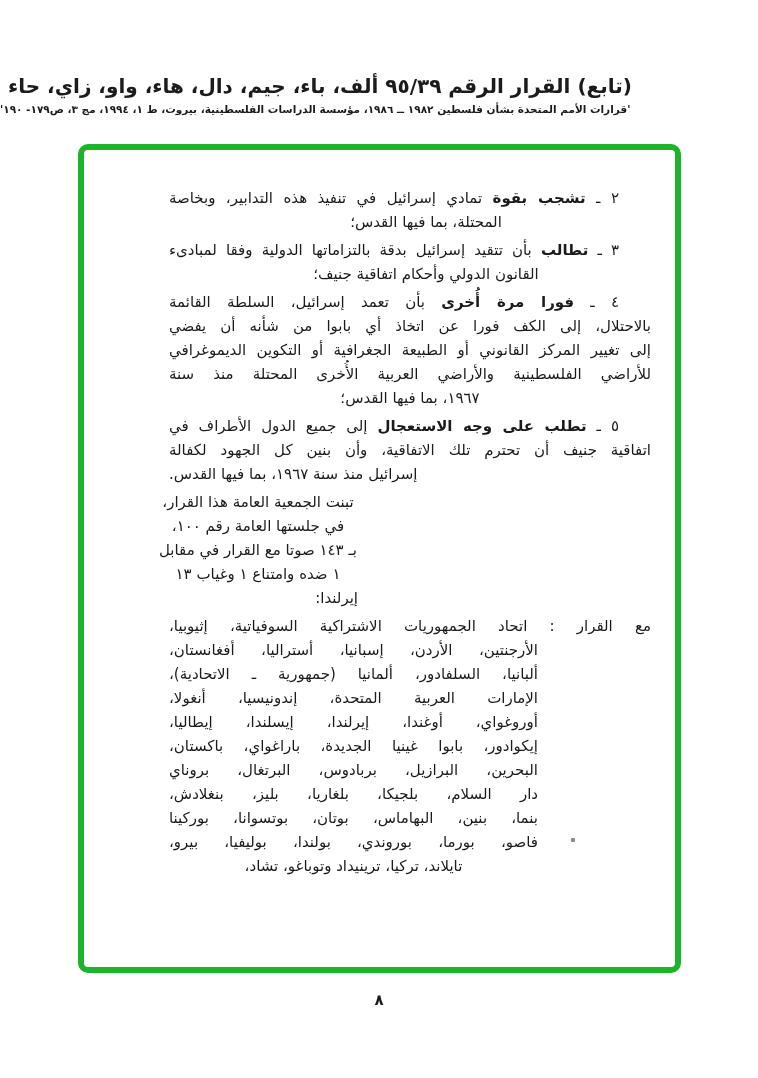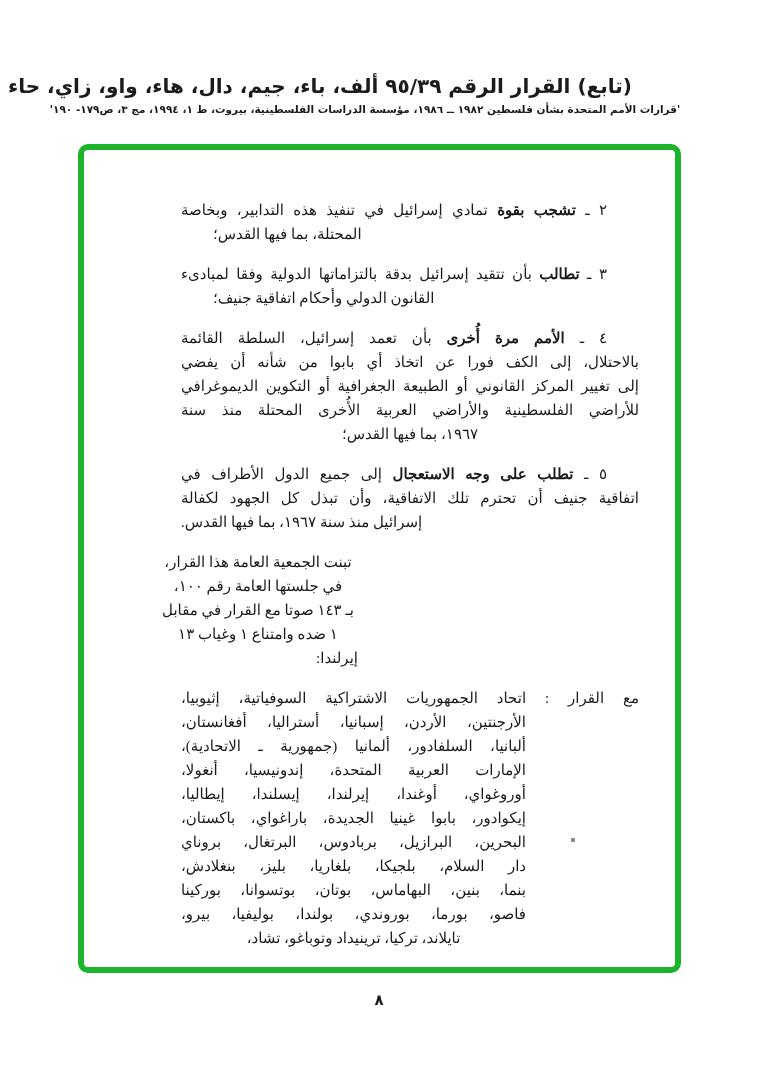--- a/index.html
+++ b/index.html
@@ -7,41 +7,41 @@
     width:758px;height:1078px;position:relative;overflow:hidden;
     font-family:"DejaVu Sans",sans-serif;color:#1b1b1b;
   }
   
   .header{position:absolute;top:0;left:0;width:758px;direction:rtl;}
   .header-title{
     position:absolute;top:74px;left:8px;width:758px;text-align:left;
     font-size:20px;font-weight:bold;letter-spacing:0;white-space:nowrap;
   }
   .header-citation{
-    position:absolute;top:103px;left:0;width:730px;text-align:center;
+    position:absolute;top:103px;left:0;width:730px;text-align:left;
     font-size:10.5px;font-weight:bold;white-space:nowrap;
   }
   
   .frame{
     position:absolute;left:78px;top:144px;width:603px;height:829px;
     box-sizing:border-box;border:6px solid #1cb42c;border-radius:10px;
     background:#ffffff;
   }
   
   .text-col{
     position:absolute;right:20px;top:32px;width:490px;
     direction:rtl;font-size:15px;line-height:24px;
   }
-  .block{margin:16px;font-family:Liberation Serif, serif;}
+  .block{margin:4px;}
   .line{height:24px;line-height:24px;white-space:nowrap;}
   .line .bold{font-weight:bold;}
   
   .l-justify{text-align:justify;text-align-last:justify;}
   .l-indent-first{text-align:justify;text-align-last:justify;padding-right:32px;}
-  .l-end-left{text-align:left;padding-left:32px;}
+  .l-end-left{text-align:center;padding-left:32px;}
   .l-end-right{text-align:left;padding-right:32px;}
   .l-center{text-align:center;}
   .l-left{text-align:center;}
   .l-right{text-align:right;}
   
   .block-adoption{width:200px;margin-right:297px;}
   
   .block-votes .vote-cont{margin-right:113px;}
   
   .page-number{
@@ -65,29 +65,29 @@
   <div class="text-col">
       <div class="block block-paragraph">
         <div class="line l-indent-first"><span>٢ ـ </span><span class="bold">تشجب بقوة</span><span> تمادي إسرائيل في تنفيذ هذه التدابير، وبخاصة</span></div>
         <div class="line l-end-left"><span>المحتلة، بما فيها القدس؛</span></div>
       </div>
       <div class="block block-paragraph">
         <div class="line l-indent-first"><span>٣ ـ </span><span class="bold">تطالب</span><span> بأن تتقيد إسرائيل بدقة بالتزاماتها الدولية وفقا لمبادىء</span></div>
         <div class="line l-end-left"><span>القانون الدولي وأحكام اتفاقية جنيف؛</span></div>
       </div>
       <div class="block block-paragraph">
-        <div class="line l-indent-first"><span>٤ ـ </span><span class="bold">الأمم مرة أُخرى</span><span> بأن تعمد إسرائيل، السلطة القائمة</span></div>
+        <div class="line l-indent-first"><span>٤ ـ </span><span class="bold">فورا مرة أُخرى</span><span> بأن تعمد إسرائيل، السلطة القائمة</span></div>
         <div class="line l-justify"><span>بالاحتلال، إلى الكف فورا عن اتخاذ أي بابوا من شأنه أن يفضي</span></div>
         <div class="line l-justify"><span>إلى تغيير المركز القانوني أو الطبيعة الجغرافية أو التكوين الديموغرافي</span></div>
         <div class="line l-justify"><span>للأراضي الفلسطينية والأراضي العربية الأُخرى المحتلة منذ سنة</span></div>
         <div class="line l-center"><span>١٩٦٧، بما فيها القدس؛</span></div>
       </div>
       <div class="block block-paragraph">
         <div class="line l-indent-first"><span>٥ ـ </span><span class="bold">تطلب على وجه الاستعجال</span><span> إلى جميع الدول الأطراف في</span></div>
-        <div class="line l-justify"><span>اتفاقية جنيف أن تحترم تلك الاتفاقية، وأن تبذل كل الجهود لكفالة</span></div>
+        <div class="line l-justify"><span>اتفاقية جنيف أن تحترم تلك الاتفاقية، وأن بنين كل الجهود لكفالة</span></div>
         <div class="line l-end-right"><span>إسرائيل منذ سنة ١٩٦٧، بما فيها القدس.</span></div>
       </div>
       <div class="block block-adoption">
         <div class="line l-left"><span>تبنت الجمعية العامة هذا القرار،</span></div>
         <div class="line l-left"><span>في جلستها العامة رقم ١٠٠،</span></div>
         <div class="line l-left"><span>بـ ١٤٣ صوتا مع القرار في مقابل</span></div>
         <div class="line l-left"><span>١ ضده وامتناع ١ وغياب ١٣</span></div>
         <div class="line l-right"><span>إيرلندا:</span></div>
       </div>
       <div class="block block-votes">

